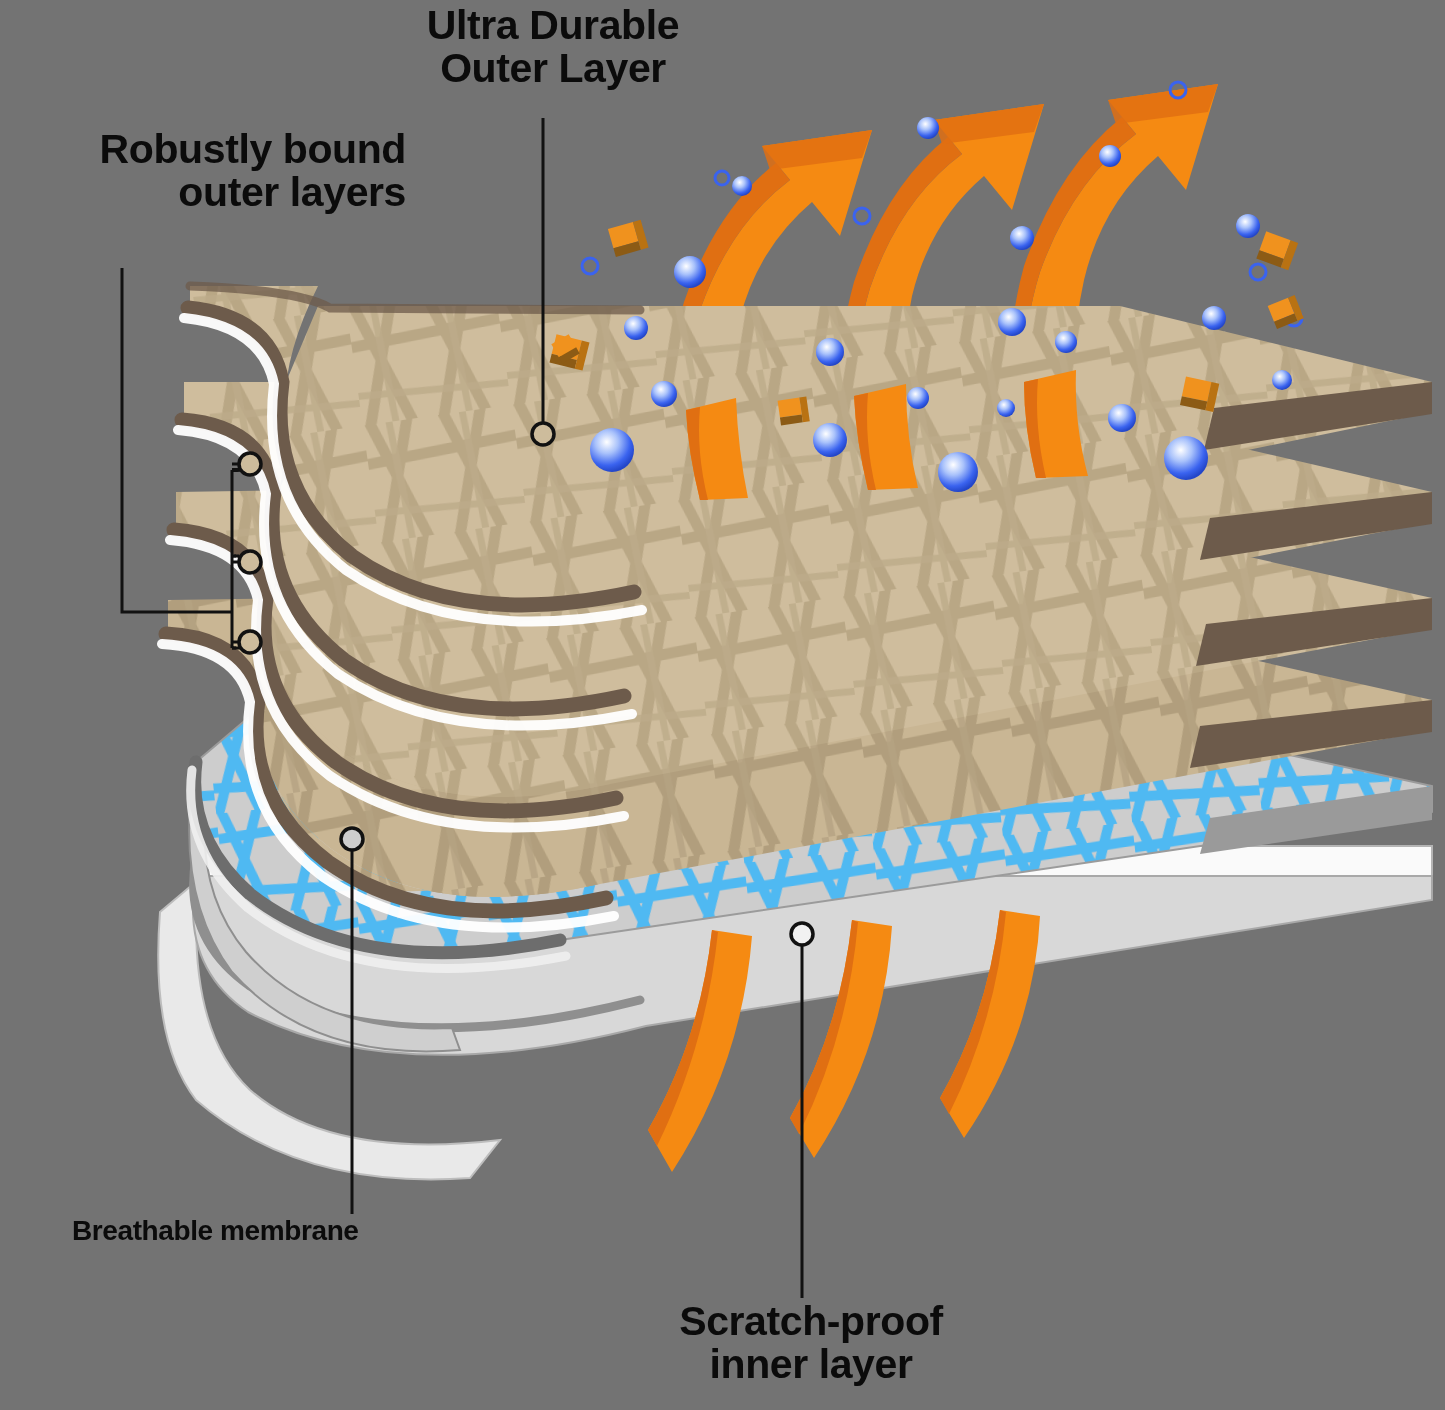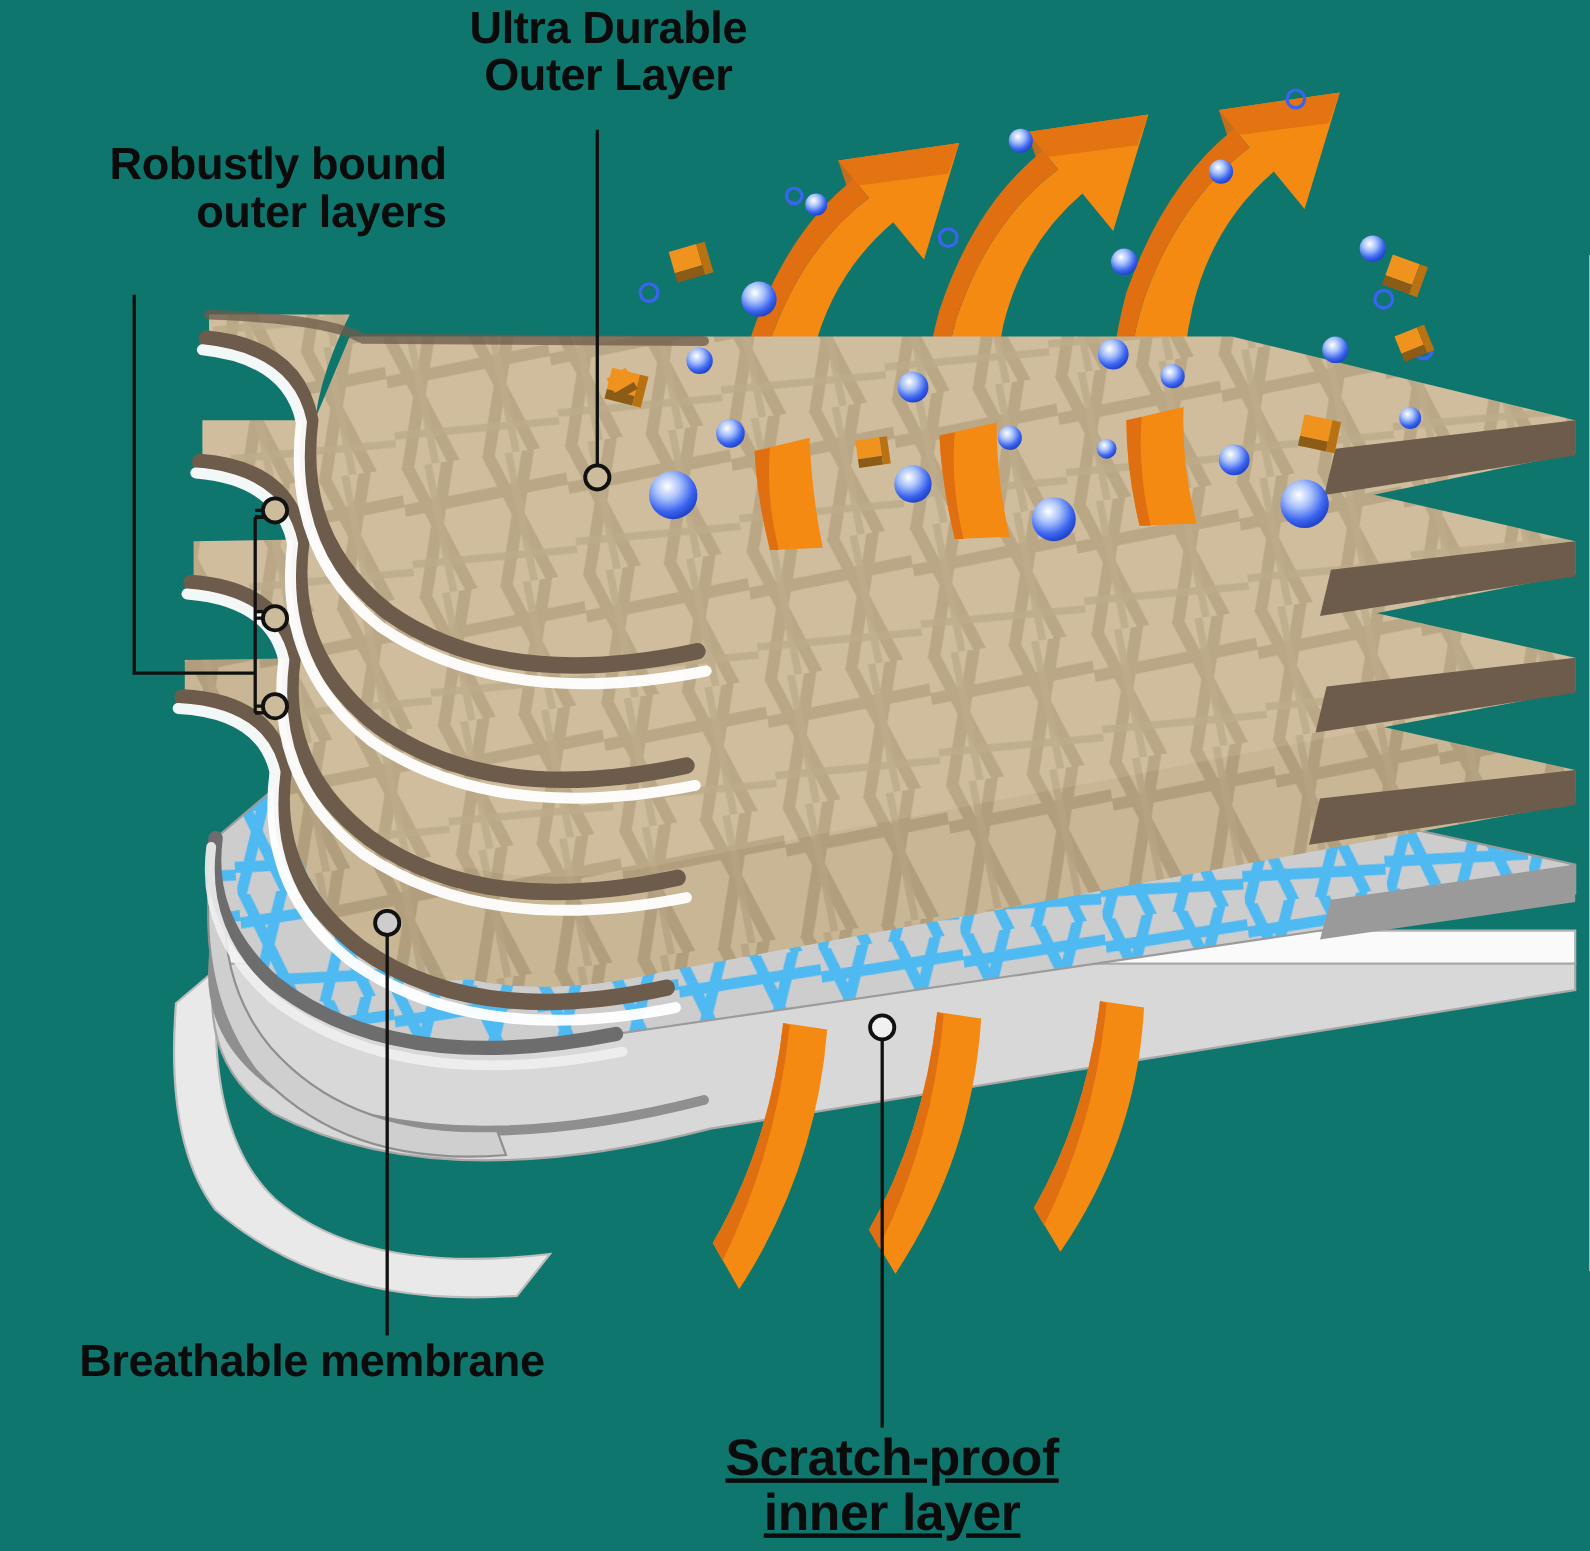--- a/index.html
+++ b/index.html
@@ -1,25 +1,25 @@
 <!DOCTYPE html>
 <html><head>
 <meta charset="utf-8">
 <style>
   html,body{margin:0;padding:0;background:#ffffff;}
   body{width:1445px;height:1410px;position:relative;overflow:hidden;
        font-family:"Liberation Sans","DejaVu Sans",sans-serif;}
-  #stage{position:absolute;left:0;top:0;width:1445px;height:1410px;background:#0f766e;}
+  #stage{position:absolute;left:0;top:0;width:1445px;height:1410px;background:#737373;}
   #stage svg{position:absolute;left:0;top:0;}
   .lbl{position:absolute;font-weight:700;color:#0b0b0b;
        letter-spacing:-0.4px;line-height:1.06;white-space:pre-line;}
   #lbl-ultra{left:383px;top:4px;width:340px;font-size:41px;text-align:center;}
   #lbl-robust{left:6px;top:128px;width:400px;font-size:41px;text-align:right;}
-  #lbl-membrane{left:72px;top:1216px;width:590px;font-size:41px;text-align:left;}
-  #lbl-scratch{left:620px;top:1300px;width:382px;font-size:47px;text-align:center;text-decoration:underline;}
+  #lbl-membrane{left:72px;top:1216px;width:590px;font-size:28px;text-align:left;}
+  #lbl-scratch{left:620px;top:1300px;width:382px;font-size:41px;text-align:center;}
 </style>
 </head>
 <body>
 
 <div id="stage">
 
   <svg width="1445" height="1410" viewBox="0 0 1445 1410">
     <defs>
 
       <pattern id="fiberTan" width="150" height="118" patternUnits="userSpaceOnUse" patternTransform="rotate(-8)">

